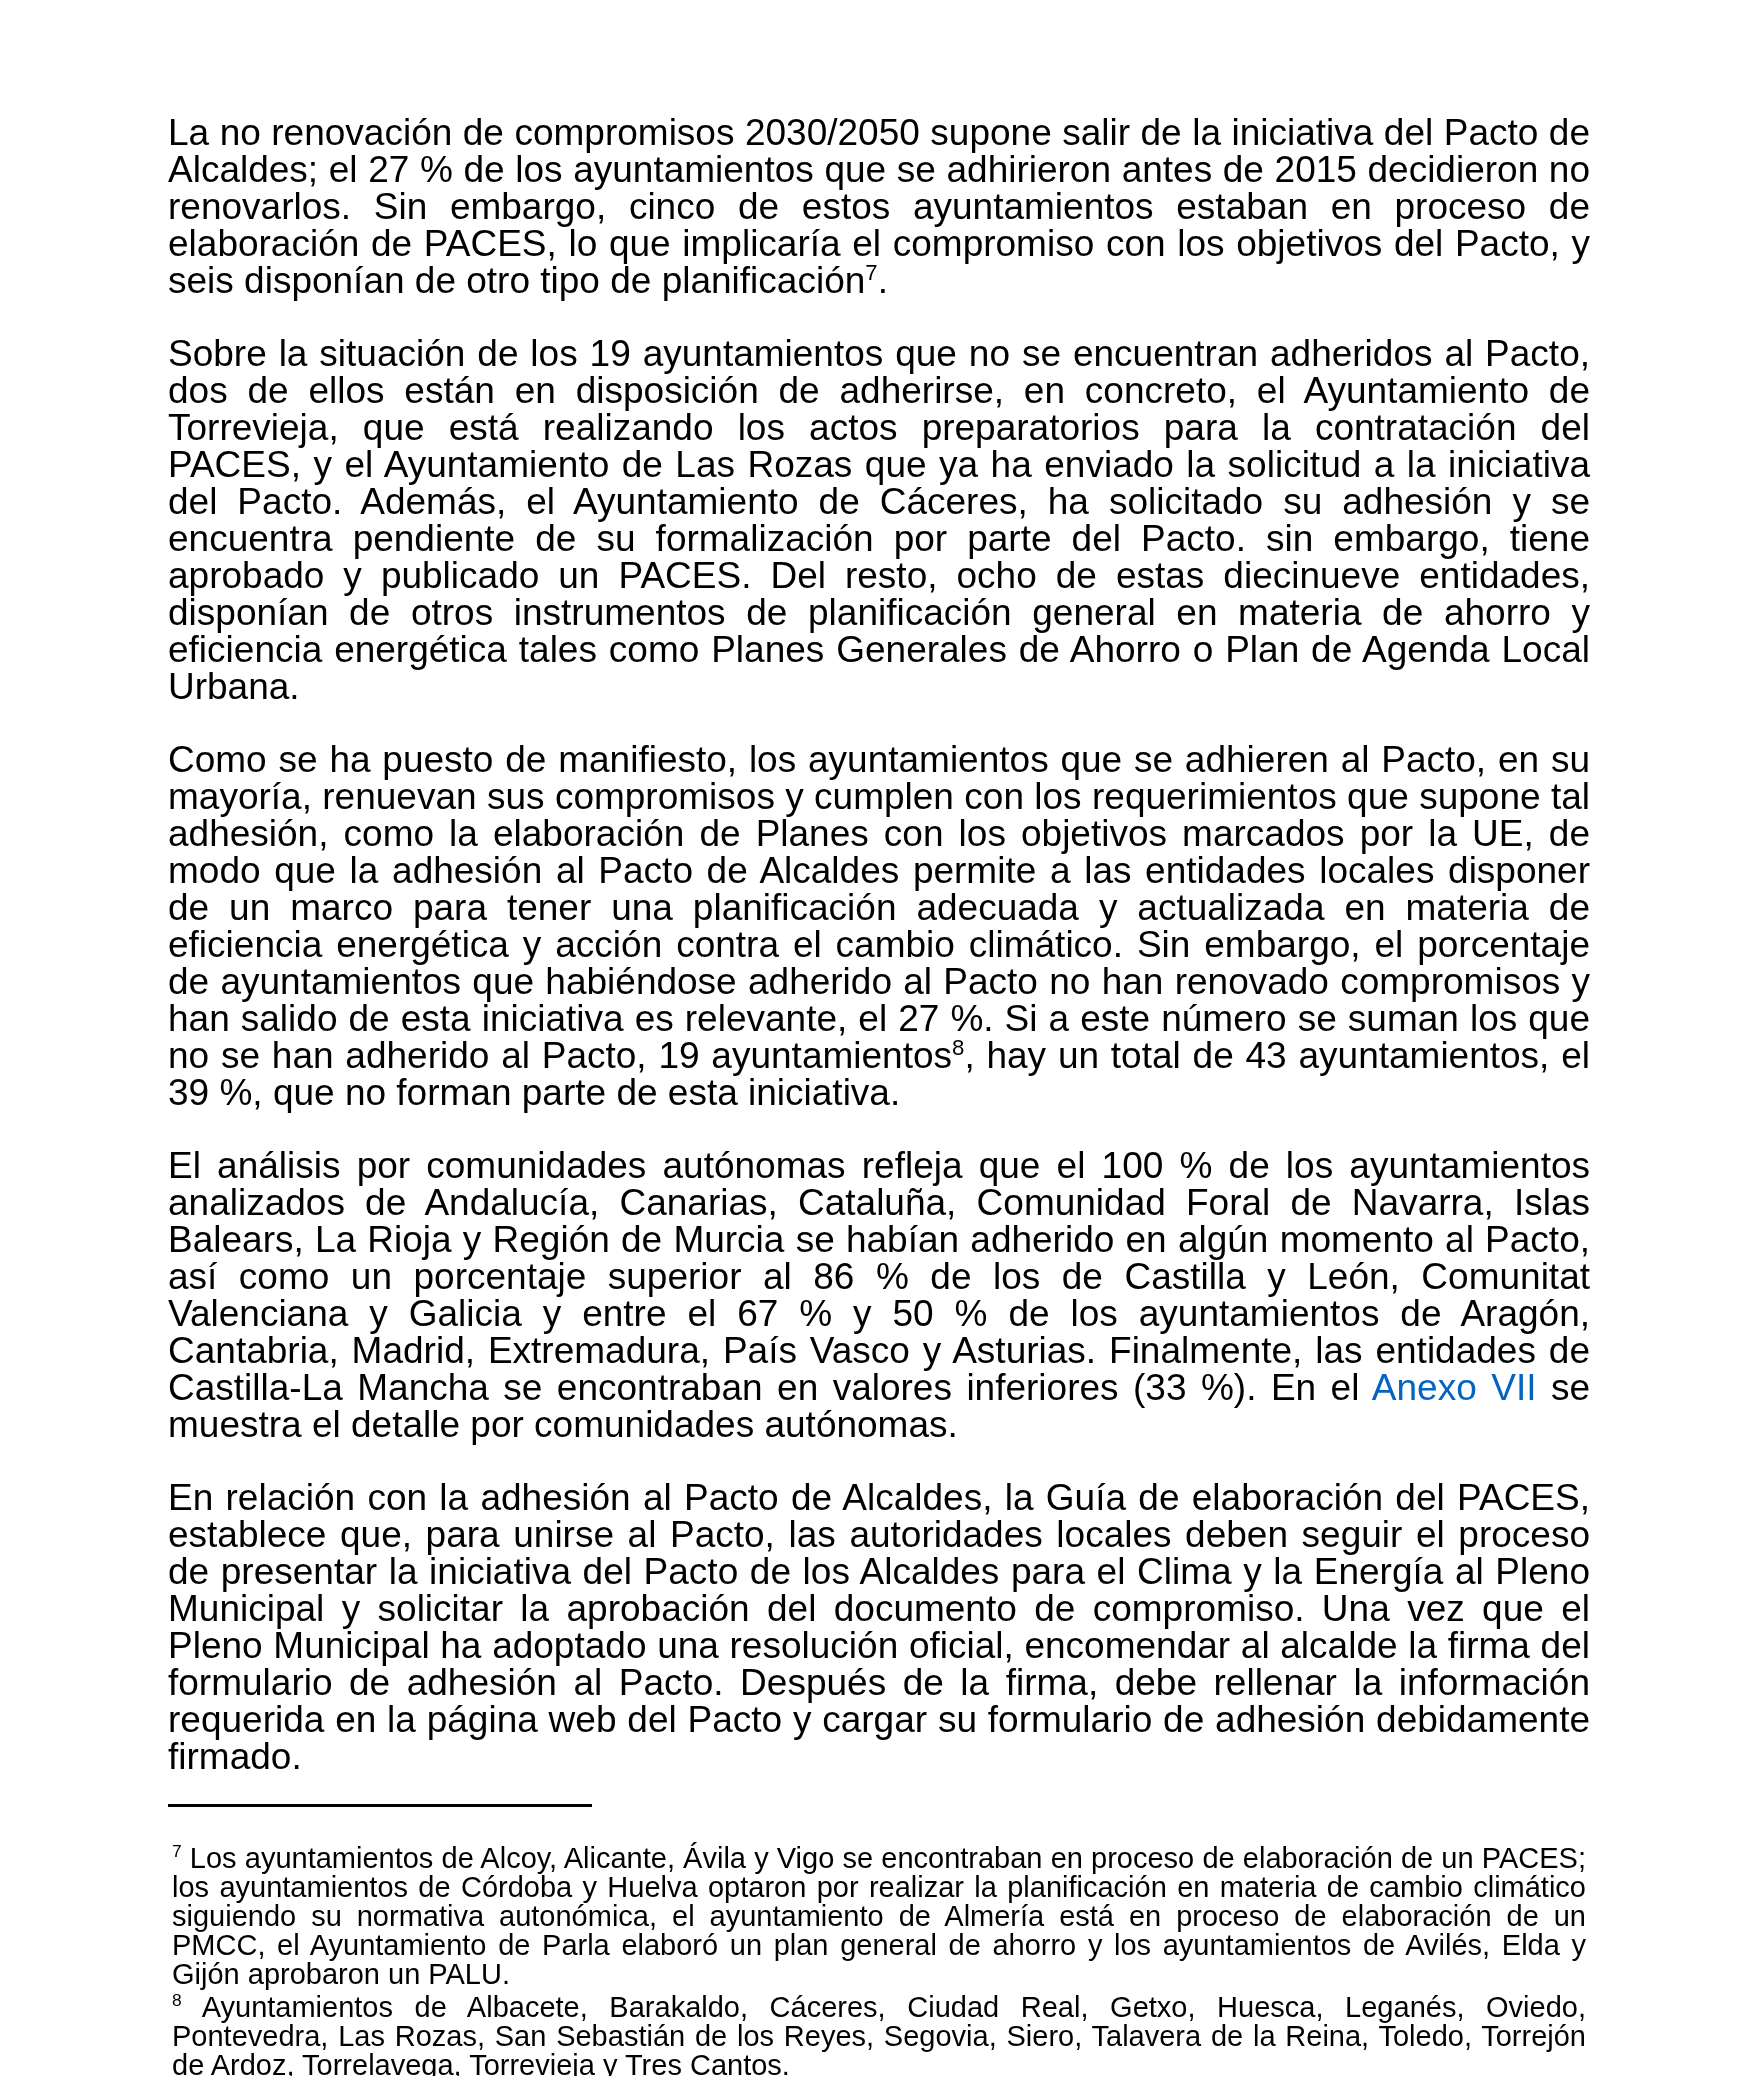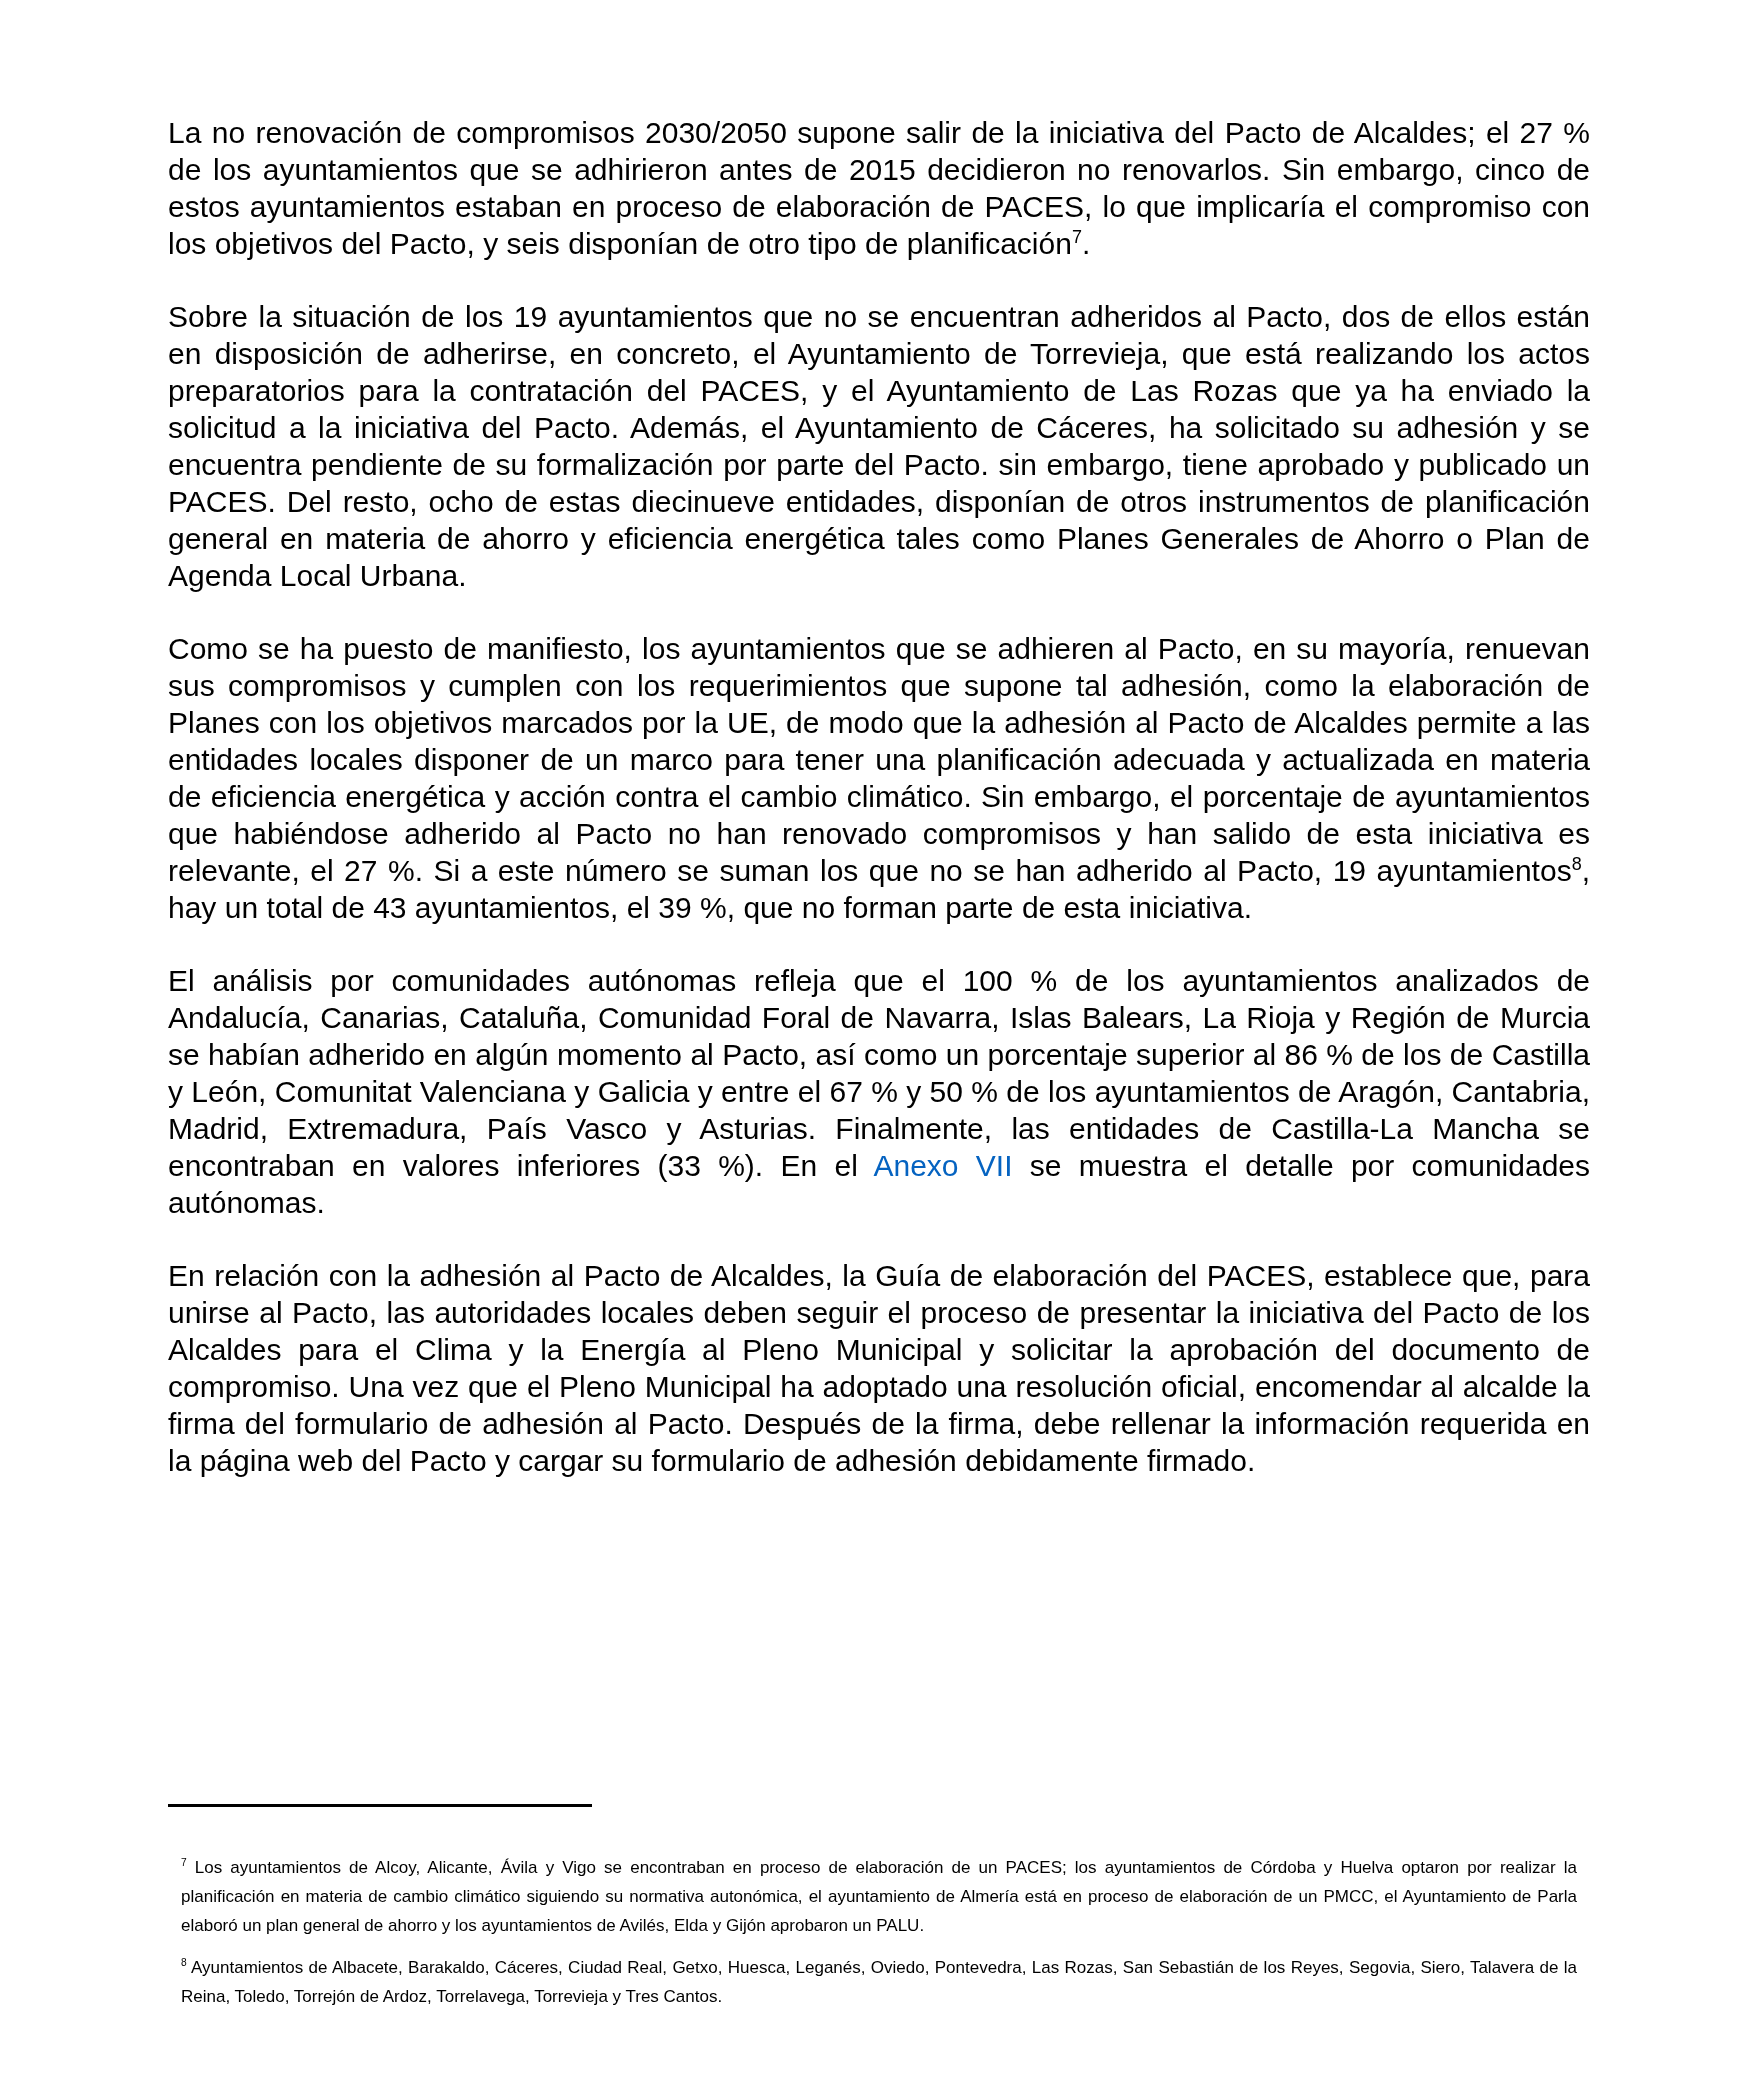--- a/index.html
+++ b/index.html
@@ -11,21 +11,21 @@
     color: #000000;
     overflow: hidden;
   }
   .page {
     position: absolute;
     left: 168px;
     top: 114px;
     width: 1422px;
   }
   .para {
-    font-size: 30px;
+    font-size: 37px;
     line-height: 37px;
     text-align: justify;
     margin: 0 0 36px 0;
   }
   .para sup, .fn sup {
     font-size: 60%;
     line-height: 0;
     vertical-align: super;
     position: relative;
   }
@@ -38,24 +38,24 @@
     height: 2.5px;
     background: #000000;
   }
   .footnotes {
     position: absolute;
     left: 168px;
     top: 1840px;
     width: 1422px;
   }
   .fn {
-    font-size: 17px;
+    font-size: 29px;
     line-height: 29px;
     text-align: justify;
-    margin: 13px;
+    margin: 4px;
   }
 </style>
 </head>
 <body>
 
 <div class="page">
 
   <p class="para"><span>La no renovación de compromisos 2030/2050 supone salir de la iniciativa del Pacto de Alcaldes; el 27 % de los ayuntamientos que se adhirieron antes de 2015 decidieron no renovarlos. Sin embargo, cinco de estos ayuntamientos estaban en proceso de elaboración de PACES, lo que implicaría el compromiso con los objetivos del Pacto, y seis disponían de otro tipo de planificación</span><sup>7</sup><span>.</span></p>
 
   <p class="para"><span>Sobre la situación de los 19 ayuntamientos que no se encuentran adheridos al Pacto, dos de ellos están en disposición de adherirse, en concreto, el Ayuntamiento de Torrevieja, que está realizando los actos preparatorios para la contratación del PACES, y el Ayuntamiento de Las Rozas que ya ha enviado la solicitud a la iniciativa del Pacto. Además, el Ayuntamiento de Cáceres, ha solicitado su adhesión y se encuentra pendiente de su formalización por parte del Pacto. sin embargo, tiene aprobado y publicado un PACES. Del resto, ocho de estas diecinueve entidades, disponían de otros instrumentos de planificación general en materia de ahorro y eficiencia energética tales como Planes Generales de Ahorro o Plan de Agenda Local Urbana.</span></p>

